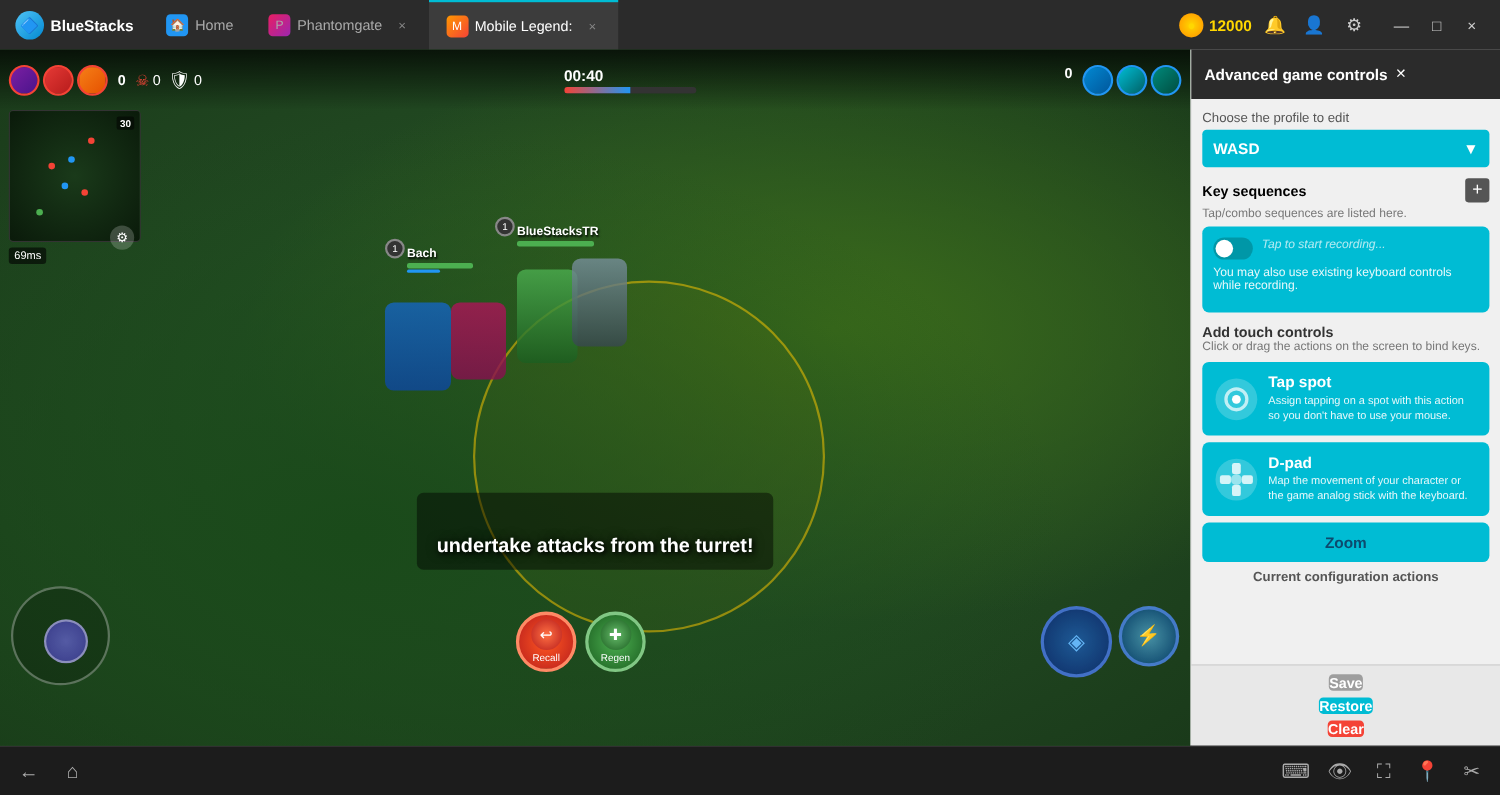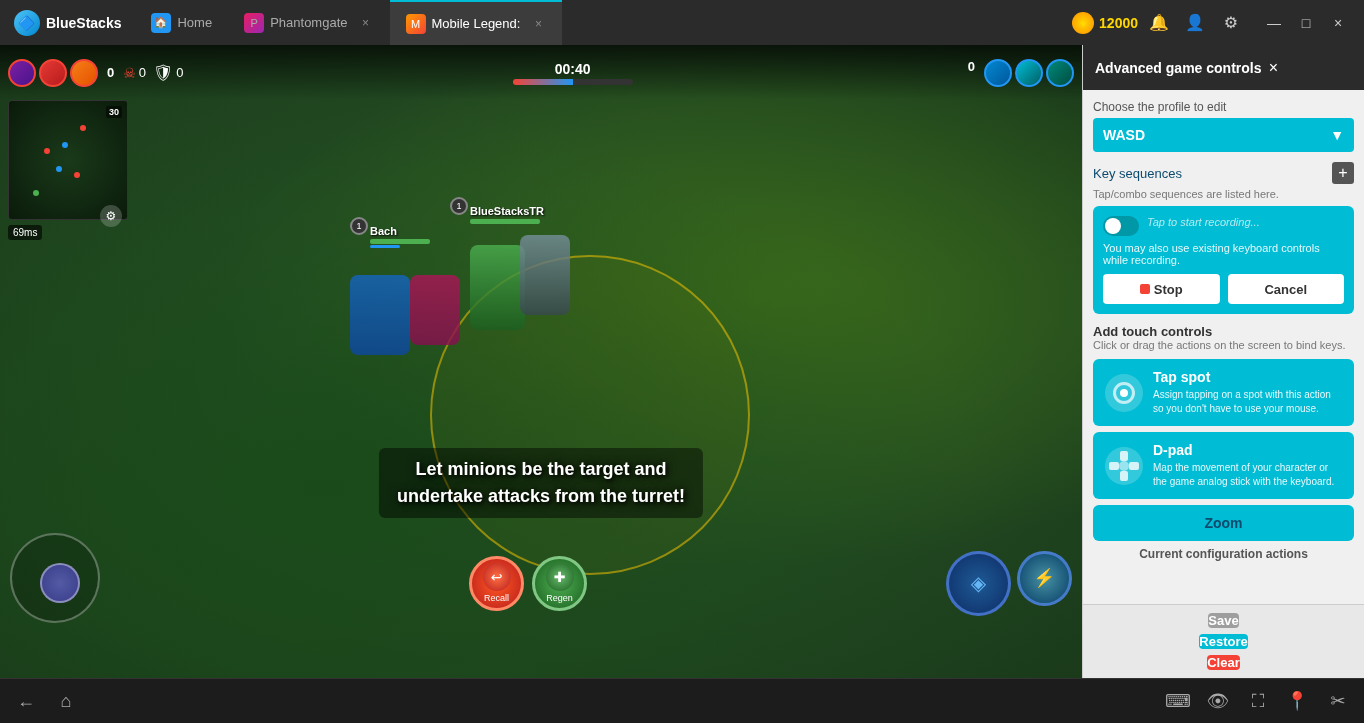--- a/index.html
+++ b/index.html
@@ -159,21 +159,20 @@
     .avatar-sm {
       width: 28px; height: 28px;
       border-radius: 50%;
       border: 2px solid #f44336;
       background: linear-gradient(135deg, #7b1fa2, #4a148c);
       overflow: hidden;
     }
     .hud-center {
       display: flex;
       flex-direction: column;
-      align-items: center;
       gap: 2px;
     }
     .hud-timer {
       color: white;
       font-size: 14px;
       font-weight: bold;
     }
     .hud-avatars-right {
       display: flex;
       gap: 3px;
@@ -384,22 +383,22 @@
       justify-content: space-between;
     }
     .section-header {
       display: flex;
       align-items: center;
       justify-content: space-between;
       margin-bottom: 4px;
     }
     .section-title {
       font-size: 13px;
-      font-weight: normal;
-      color: #0c4a6e;
+      font-weight: bold;
+      color: #000000;
     }
     .section-add {
       width: 22px; height: 22px;
       background: #555;
       border: none;
       border-radius: 3px;
       color: white;
       font-size: 16px;
       cursor: pointer;
       display: flex; align-items: center; justify-content: center;
@@ -674,21 +673,21 @@
         <div style="position:absolute;top:-8px;left:-20px;width:18px;height:18px;border-radius:50%;background:#333;border:2px solid #888;color:white;font-size:9px;display:flex;align-items:center;justify-content:center">1</div>
       </div>
 
       <div style="position:absolute;top:80px;left:100px;width:60px;height:80px;background:linear-gradient(180deg,#1565c0,#0d47a1);border-radius:8px;opacity:0.8"></div>
       <div style="position:absolute;top:80px;left:160px;width:50px;height:70px;background:linear-gradient(180deg,#ad1457,#880e4f);border-radius:8px;opacity:0.8"></div>
       <div style="position:absolute;top:50px;left:220px;width:55px;height:85px;background:linear-gradient(180deg,#4caf50,#1b5e20);border-radius:8px;opacity:0.8"></div>
       <div style="position:absolute;top:40px;left:270px;width:50px;height:80px;background:linear-gradient(180deg,#78909c,#37474f);border-radius:8px;opacity:0.8"></div>
     </div>
 
     <div class="battle-text">
-      <span>Let minions be the target and</span><br>
+      <br>
       <span>undertake attacks from the turret!</span>
     </div>
 
     <div class="bottom-hud">
 
       <div class="joystick-area">
         <div class="joystick-outer">
           <div class="joystick-inner"></div>
         </div>
       </div>
@@ -738,27 +737,20 @@
         <div class="section-subtitle">Tap/combo sequences are listed here.</div>
 
         <div class="recording-box">
           <div class="recording-toggle-row">
             <div class="toggle-switch">
               <div class="toggle-knob"></div>
             </div>
             <span class="recording-text" style="font-style:italic;color:rgba(255,255,255,0.7)">Tap to start recording...</span>
           </div>
           <div class="recording-hint">You may also use existing keyboard controls while recording.</div>
-          <div class="recording-actions">
-            <button class="rec-btn stop">
-              <div class="stop-indicator"></div>
-              <span>Stop</span>
-            </button>
-            <button class="rec-btn cancel">Cancel</button>
-          </div>
         </div>
       </div>
 
       <div>
         <div class="touch-section-title">Add touch controls</div>
         <div class="touch-section-sub">Click or drag the actions on the screen to bind keys.</div>
 
         <div class="control-card">
           <div class="control-card-icon">
             <div style="width:22px;height:22px;border-radius:50%;border:3px solid rgba(255,255,255,0.7);display:flex;align-items:center;justify-content:center">

